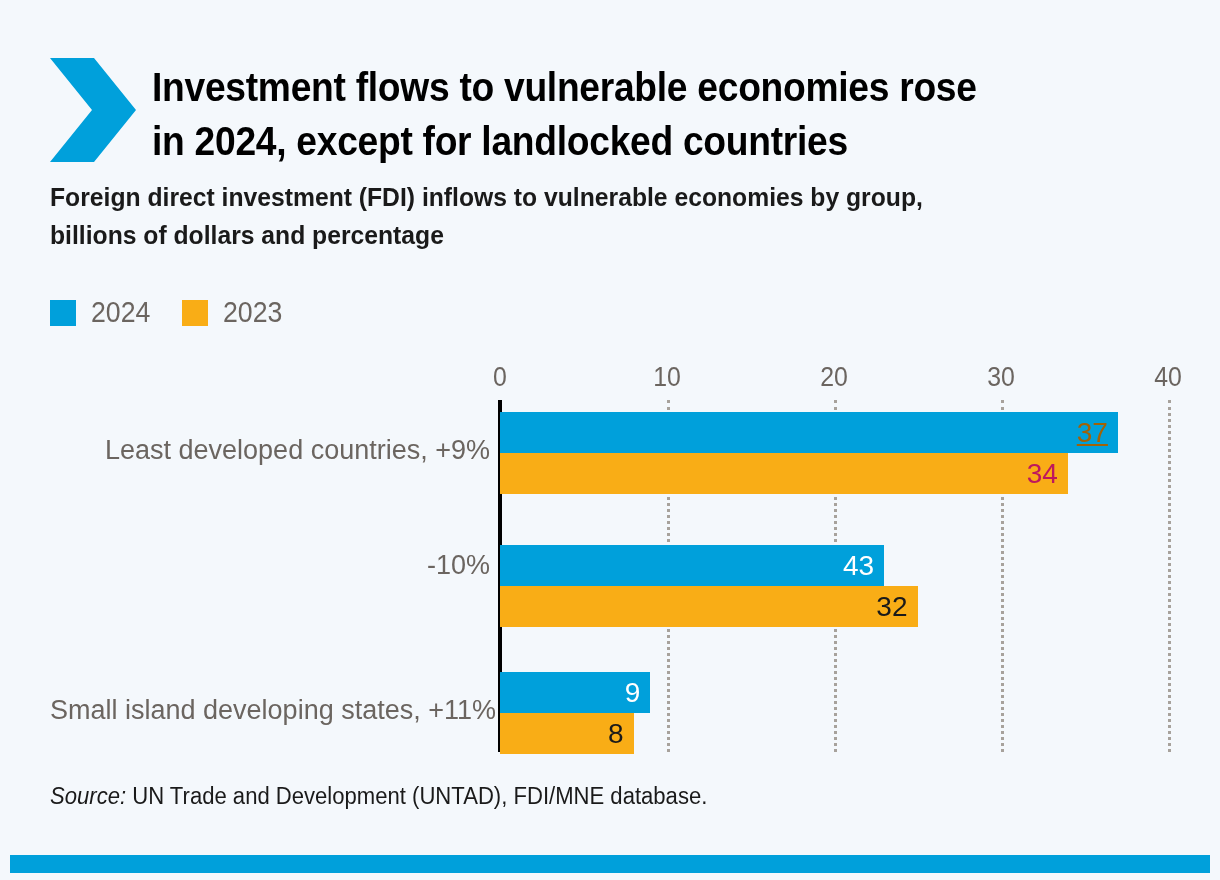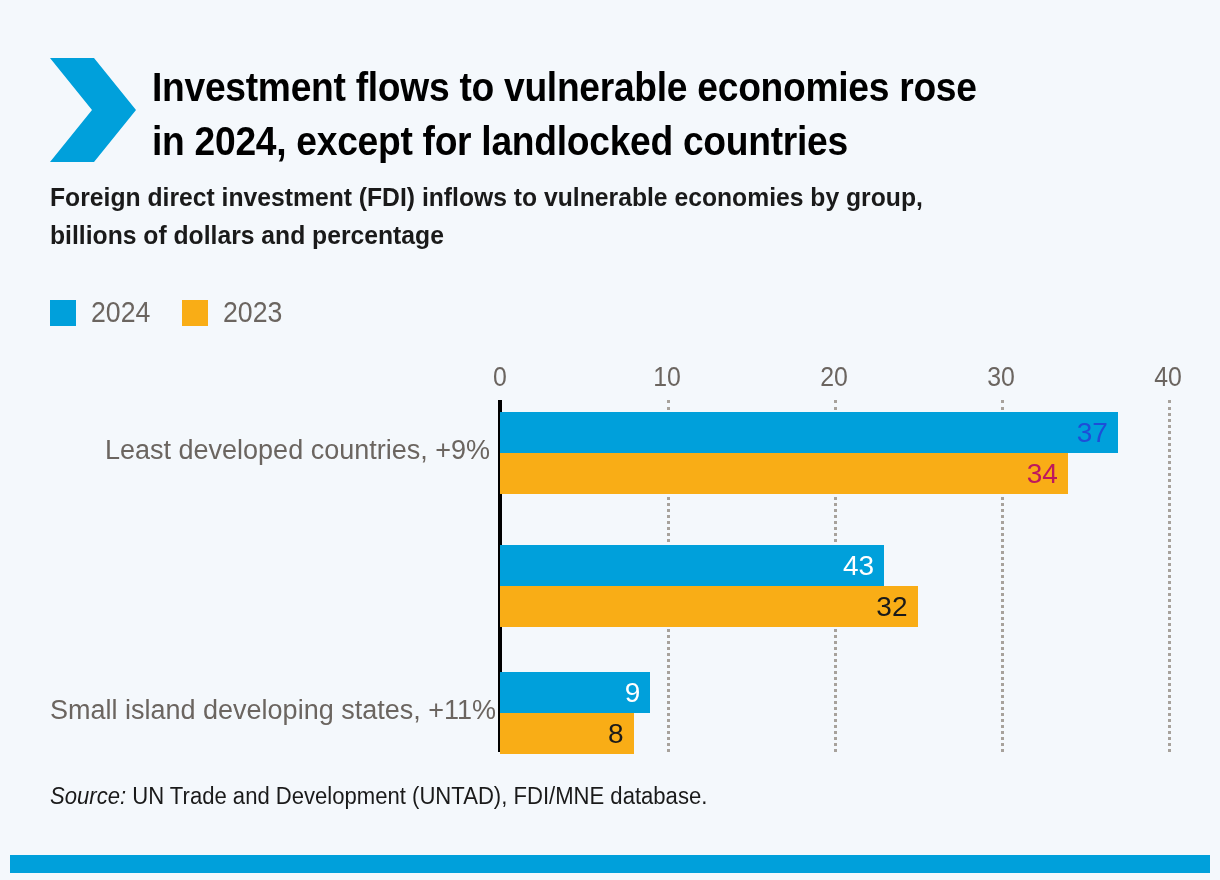--- a/index.html
+++ b/index.html
@@ -207,28 +207,29 @@
       <div class="tick-label" style="left: 834px;">20</div>
       <div class="tick-label" style="left: 1001px;">30</div>
       <div class="tick-label" style="left: 1168px;">40</div>
     </div>
   <div id="axis-line"></div>
   <div id="cat-labels">
       <div class="cat-label" style="top: 432.5px;">
         <span style="display: block; white-space: nowrap;">Least developed countries, +9%</span>
       </div>
       <div class="cat-label" style="top: 548px;">
+        <span style="display: block; white-space: nowrap;">-10%</span>
       </div>
       <div class="cat-label" style="top: 692.5px;">
         <span style="display: block; white-space: nowrap;">Small island developing states, +11%</span>
       </div>
     </div>
   <div id="bars">
       <div class="bar" style="left: 500px; top: 412px; width: 617.9px; background: rgb(0, 160, 219);"></div>
-      <div class="bar-value" style="top: 412px; left: 1071.9px; width: 36px; text-align: right; color: #1d4ed8;">37</div>
+      <div class="bar-value" style="top: 412px; left: 1071.9px; width: 36px; text-align: right; color: #a16207; text-decoration: underline;">37</div>
       <div class="bar" style="left: 500px; top: 545px; width: 384.1px; background: rgb(0, 160, 219);"></div>
       <div class="bar-value" style="top: 545px; left: 838.1px; width: 36px; text-align: right; color: rgb(255, 255, 255);">43</div>
       <div class="bar" style="left: 500px; top: 672px; width: 150.3px; background: rgb(0, 160, 219);"></div>
       <div class="bar-value" style="top: 672px; left: 604.3px; width: 36px; text-align: right; color: rgb(255, 255, 255);">9</div>
       <div class="bar" style="left: 500px; top: 453px; width: 567.8px; background: rgb(249, 173, 22);"></div>
       <div class="bar-value" style="top: 453px; left: 1021.8px; width: 36px; text-align: right; color: #be185d;">34</div>
       <div class="bar" style="left: 500px; top: 586px; width: 417.5px; background: rgb(249, 173, 22);"></div>
       <div class="bar-value" style="top: 586px; left: 871.5px; width: 36px; text-align: right; color: rgb(26, 26, 26);">32</div>
       <div class="bar" style="left: 500px; top: 713px; width: 133.6px; background: rgb(249, 173, 22);"></div>
       <div class="bar-value" style="top: 713px; left: 587.6px; width: 36px; text-align: right; color: rgb(26, 26, 26);">8</div>

